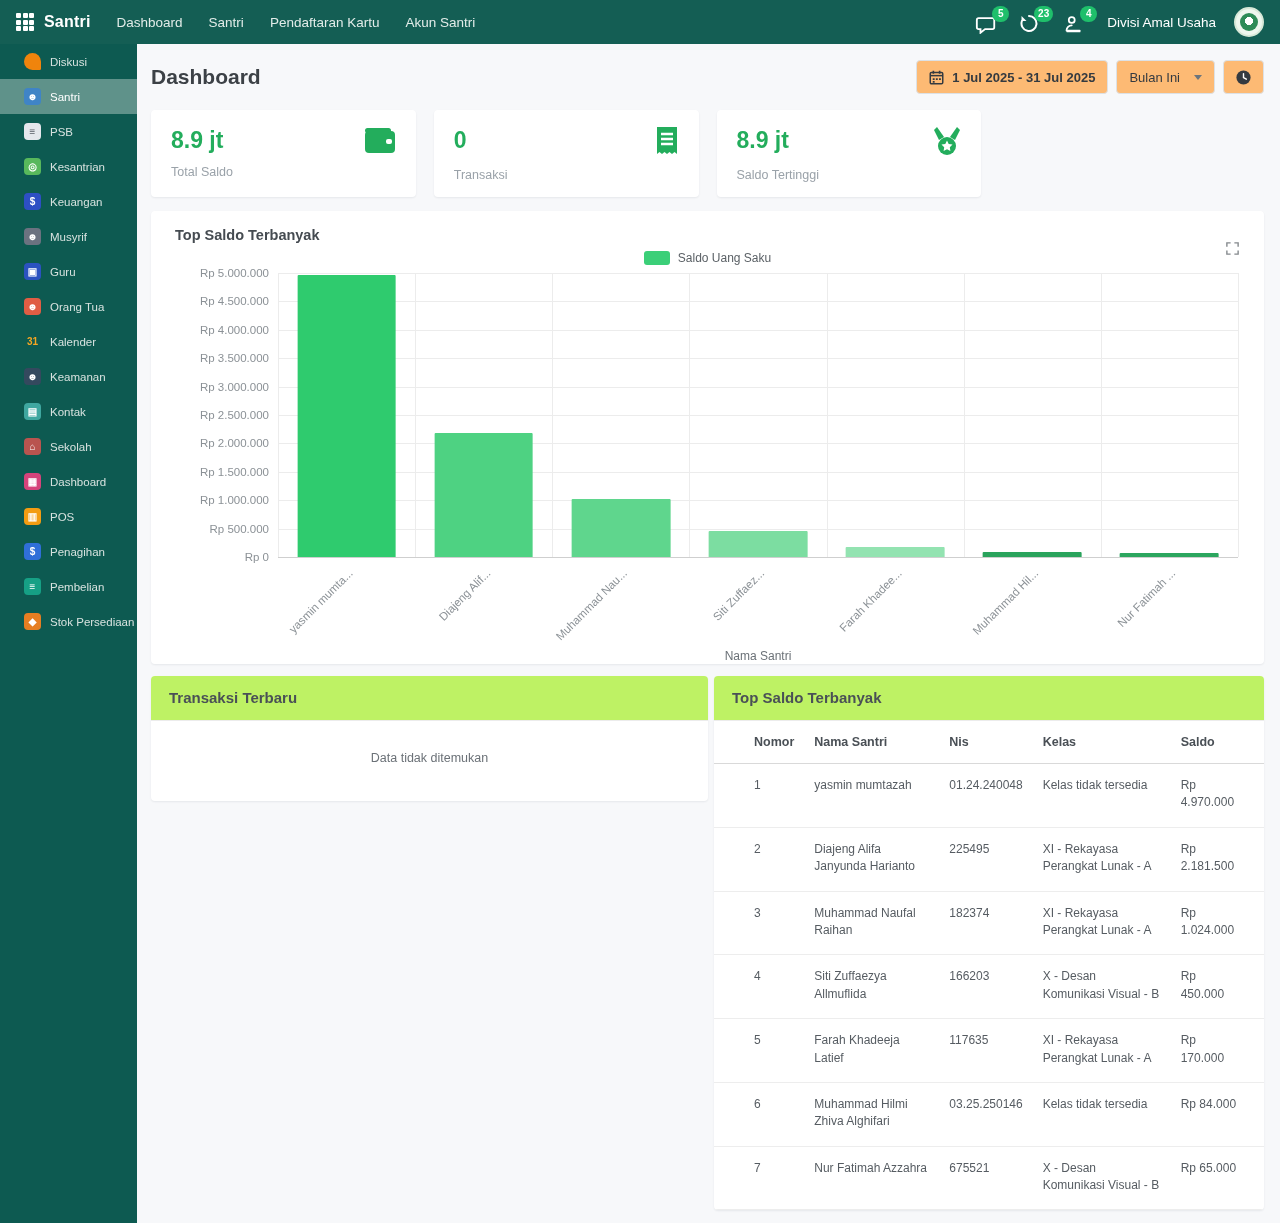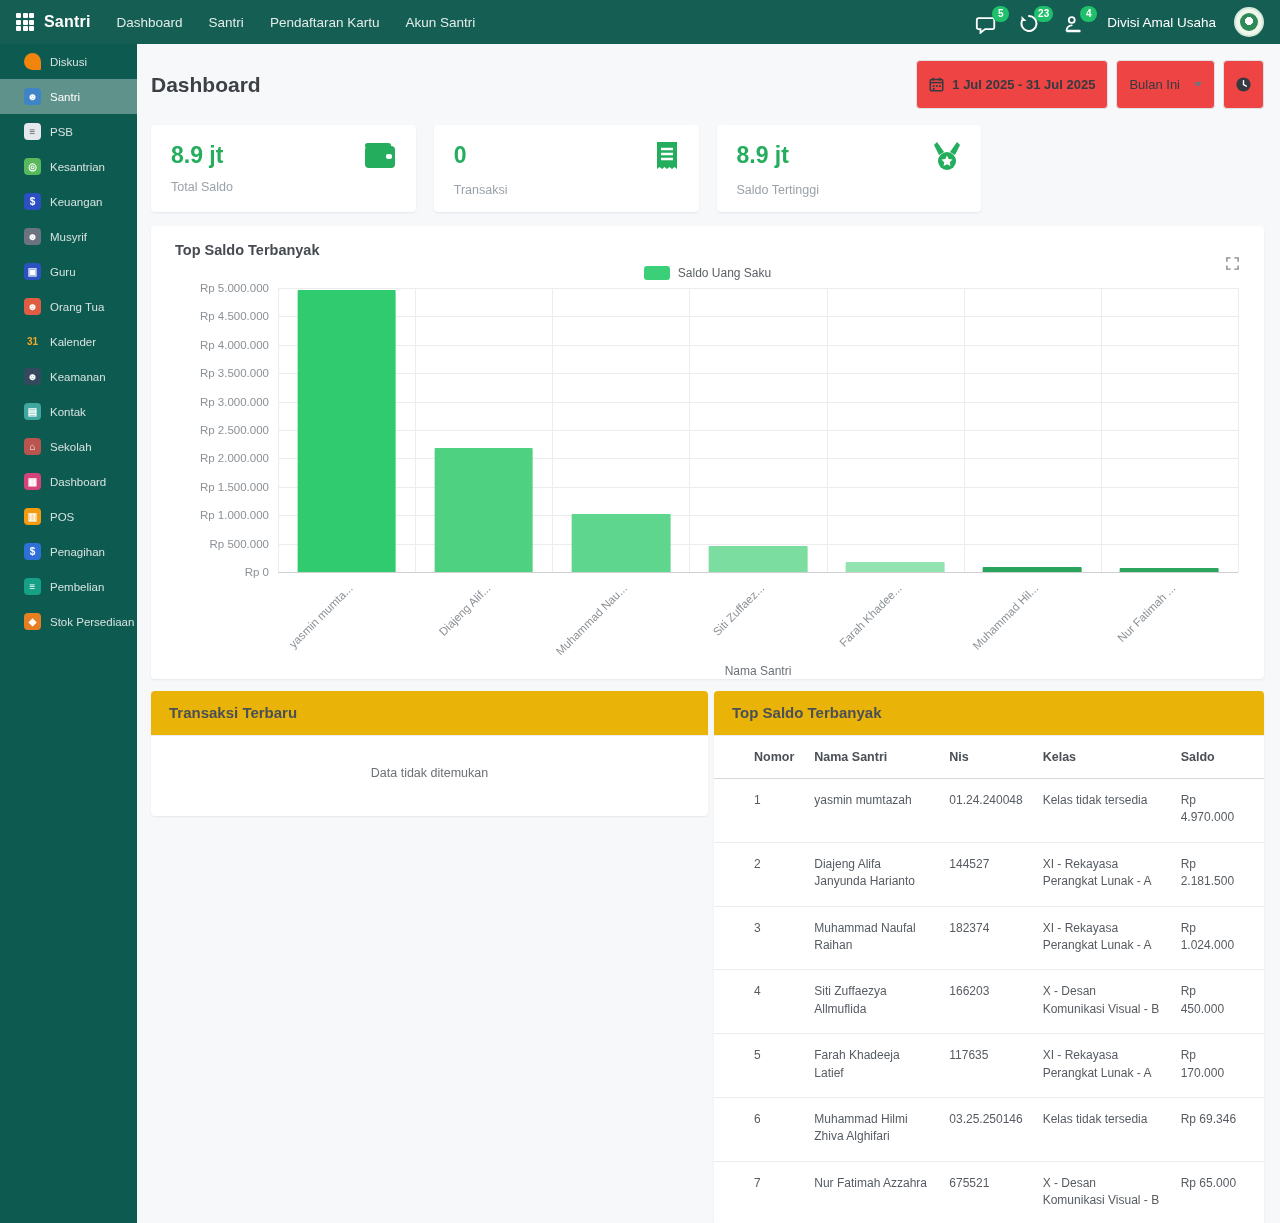--- a/index.html
+++ b/index.html
@@ -28,21 +28,21 @@
   .side-item.active { background:#5f928a; }
   .side-icon { width:17px; height:17px; border-radius:4px; flex:0 0 17px; display:flex; align-items:center; justify-content:center; font-size:10px; color:#fff; font-weight:bold; }
   .side-label { color:#d7e2df; font-size:11.5px; white-space:nowrap; }
   .side-item.active .side-label { color:#fff; }
 
   
   .main { margin-left:137px; padding:16px 16px 20px 14px; }
   .page-head { display:flex; align-items:center; justify-content:space-between; margin-bottom:16px; }
   .page-title { font-size:21px; font-weight:bold; color:#3c4146; }
   .head-controls { display:flex; align-items:center; gap:8px; }
-  .btn { background:#ef4444; border:1px solid #dde1e5; border-radius:4px; height:49px; display:flex; align-items:center; gap:8px; padding:0 12px; font-size:13px; color:#343a40; cursor:pointer; }
+  .btn { background:#fdba74; border:1px solid #dde1e5; border-radius:4px; height:34px; display:flex; align-items:center; gap:8px; padding:0 12px; font-size:13px; color:#343a40; cursor:pointer; }
   .btn svg { display:block; }
   .caret { width:0; height:0; border-left:4px solid transparent; border-right:4px solid transparent; border-top:5px solid #6c757d; margin-left:6px; }
 
   
   .stats-row { display:grid; grid-template-columns:repeat(4,1fr); gap:18px; margin-bottom:14px; }
   .stat-card { background:#fff; border-radius:4px; box-shadow:0 1px 2px rgba(20,40,60,.08); padding:17px 20px 15px; }
   .stat-top { display:flex; justify-content:space-between; align-items:flex-start; }
   .stat-value { font-size:23px; font-weight:bold; color:#23ad5c; }
   .stat-label { margin-top:7px; font-size:12.5px; color:#9aa2a9; }
 
@@ -60,21 +60,21 @@
   .ytick { position:absolute; right:100%; margin-right:9px; transform:translateY(-50%); font-size:11.5px; color:#8b9196; white-space:nowrap; }
   .bar { position:absolute; bottom:0; border-radius:1px 1px 0 0; }
   .xlabels { position:absolute; left:127px; right:26px; top:350px; height:90px; }
   .xlabel { position:absolute; top:6px; width:0; }
   .xlabel span { position:absolute; right:0; top:0; transform:rotate(-45deg); transform-origin:right top; white-space:nowrap; font-size:11.5px; color:#8b9196; }
   .x-axis-name { position:absolute; top:438px; left:127px; right:26px; text-align:center; font-size:12px; color:#6b7177; }
 
   
   .bottom-row { display:flex; gap:6px; align-items:flex-start; }
   .panel { background:#fff; border-radius:4px; box-shadow:0 1px 2px rgba(20,40,60,.08); overflow:hidden; }
-  .panel-head { padding:13px 18px; border-bottom:1px solid #ececec; background:#eab308; }
+  .panel-head { padding:13px 18px; border-bottom:1px solid #ececec; background:#bef264; }
   .panel-title { font-size:15px; font-weight:bold; color:#4a5056; }
   .panel-left { flex:0 0 557px; }
   .panel-right { flex:1; }
   .empty-body { padding:30px 10px 36px; text-align:center; font-size:12.5px; color:#6b7177; }
 
   table.saldo { width:100%; border-collapse:collapse; }
   table.saldo th { text-align:left; font-size:12.5px; font-weight:bold; color:#4a5056; padding:14px 10px; border-bottom:1px solid #d9d9d9; }
   table.saldo td { font-size:12px; color:#565c62; padding:13px 10px 15px; border-bottom:1px solid #ededed; vertical-align:top; line-height:1.45; }
   table.saldo th:first-child, table.saldo td:first-child { padding-left:40px; }
   table.saldo tr td:last-child, table.saldo tr th:last-child { padding-right:24px; }
@@ -368,21 +368,21 @@
             <tr>
               <td>1</td>
               <td>yasmin mumtazah</td>
               <td>01.24.240048</td>
               <td>Kelas tidak tersedia</td>
               <td>Rp 4.970.000</td>
             </tr>
             <tr>
               <td>2</td>
               <td>Diajeng Alifa Janyunda Harianto</td>
-              <td>144527</td>
+              <td>225495</td>
               <td>XI - Rekayasa Perangkat Lunak - A</td>
               <td>Rp 2.181.500</td>
             </tr>
             <tr>
               <td>3</td>
               <td>Muhammad Naufal Raihan</td>
               <td>182374</td>
               <td>XI - Rekayasa Perangkat Lunak - A</td>
               <td>Rp 1.024.000</td>
             </tr>
@@ -398,21 +398,21 @@
               <td>Farah Khadeeja Latief</td>
               <td>117635</td>
               <td>XI - Rekayasa Perangkat Lunak - A</td>
               <td>Rp 170.000</td>
             </tr>
             <tr>
               <td>6</td>
               <td>Muhammad Hilmi Zhiva Alghifari</td>
               <td>03.25.250146</td>
               <td>Kelas tidak tersedia</td>
-              <td>Rp 69.346</td>
+              <td>Rp 84.000</td>
             </tr>
             <tr>
               <td>7</td>
               <td>Nur Fatimah Azzahra</td>
               <td>675521</td>
               <td>X - Desan Komunikasi Visual - B</td>
               <td>Rp 65.000</td>
             </tr>
           </tbody>
       </table>

